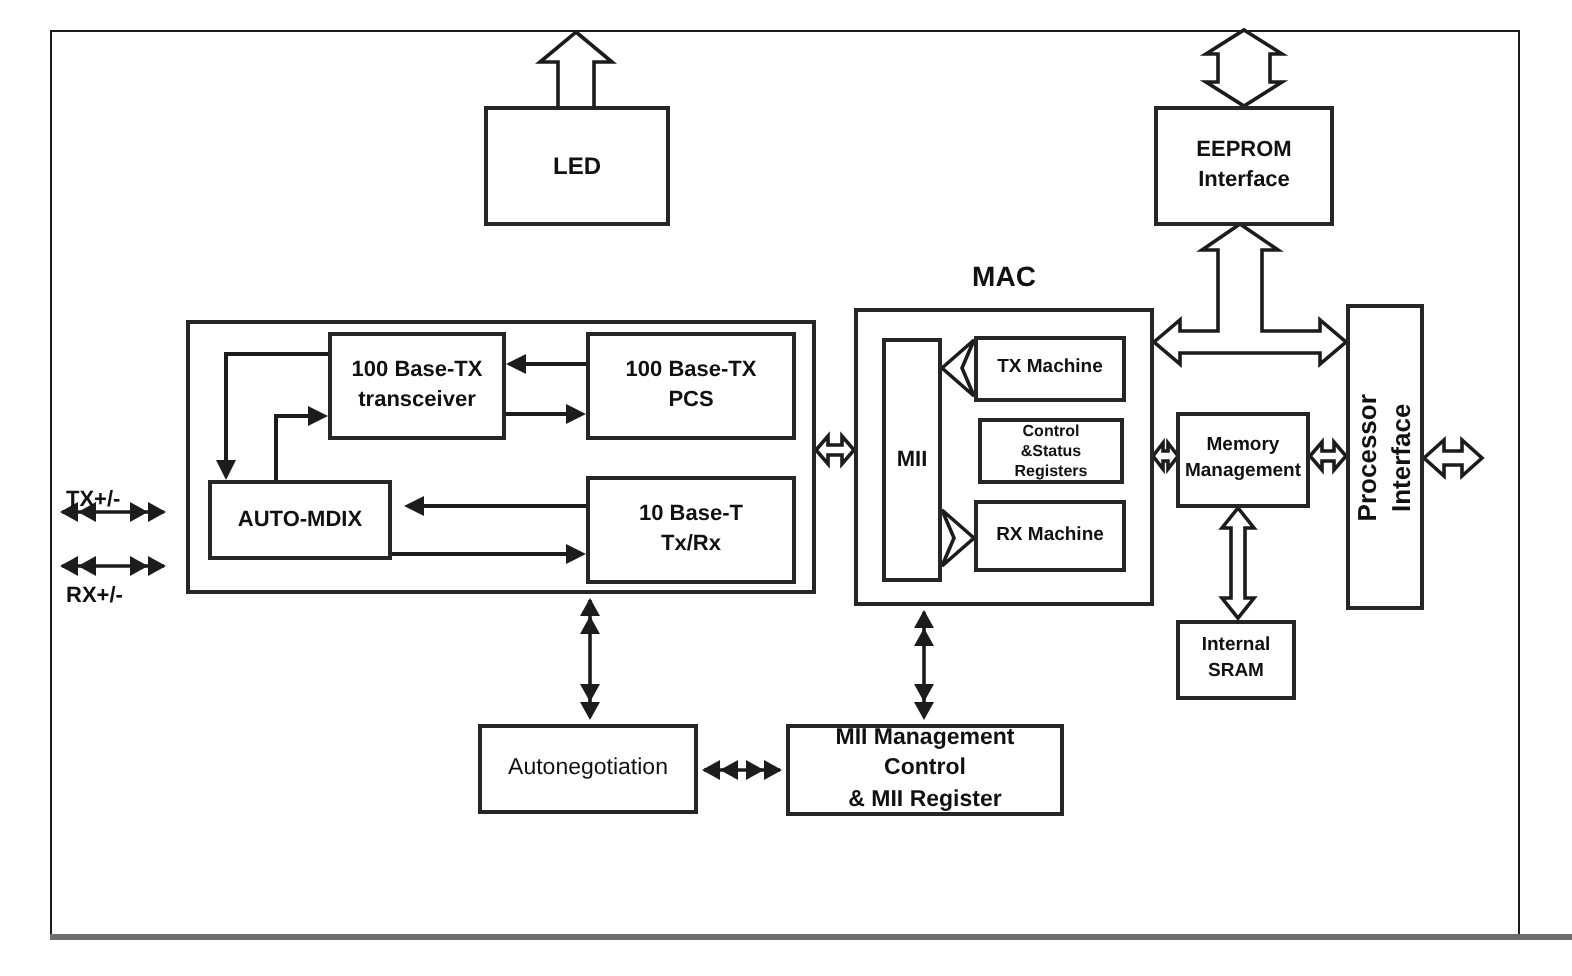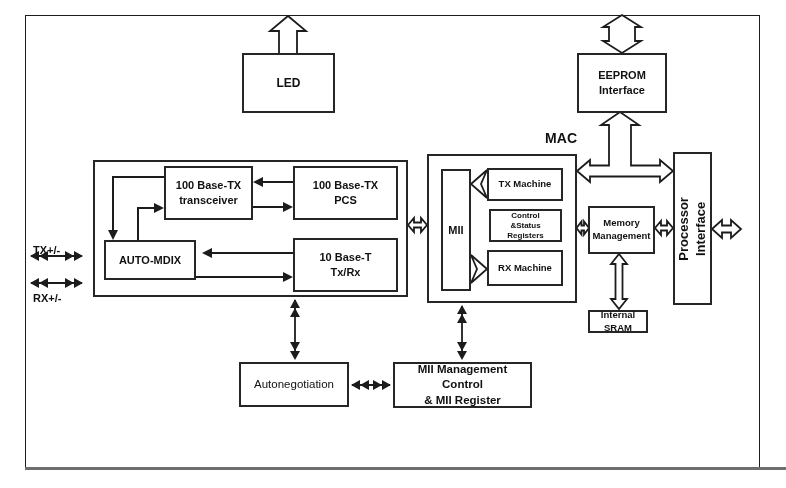--- a/index.html
+++ b/index.html
@@ -36,26 +36,26 @@
   .b-xcvr     { left:164px; top:166px; width:89px;  height:54px; }
   .b-pcs      { left:293px; top:166px; width:105px; height:54px; }
   .b-mdix     { left:104px; top:240px; width:92px;  height:40px; }
   .b-10bt     { left:293px; top:238px; width:105px; height:54px; }
   .b-mac      { left:427px; top:154px; width:150px; height:149px; }
   .b-mii      { left:441px; top:169px; width:30px;  height:122px; }
   .b-txm      { left:487px; top:168px; width:76px;  height:33px; font-size:9.5px; }
   .b-csr      { left:489px; top:209px; width:73px;  height:33px; font-size:8px; line-height:1.25; }
   .b-rxm      { left:487px; top:250px; width:76px;  height:36px; font-size:9.5px; }
   .b-mem      { left:588px; top:206px; width:67px;  height:48px; font-size:9.5px; }
-  .b-sram     { left:588px; top:310px; width:60px;  height:23px; font-size:9.5px; }
+  .b-sram     { left:588px; top:310px; width:60px;  height:40px; font-size:9.5px; }
   .b-proc     { left:673px; top:152px; width:39px;  height:153px; }
   .b-autoneg  { left:239px; top:362px; width:110px; height:45px; font-weight:normal; font-size:11.5px; }
   .b-miimgmt  { left:393px; top:362px; width:139px; height:46px; font-weight:bold; font-size:11.5px; }
   .h-phy  { left:160px; top:141px; width:140px; font-size:13px; }
-  .h-mac  { left:427px; top:130px; width:150px; font-size:14px;text-align:right; }
+  .h-mac  { left:427px; top:130px; width:150px; font-size:14px; }
   .rot {
     transform:rotate(-90deg); width:150px; font-size:13px; font-weight:bold;
     text-align:center; line-height:1.3; white-space:pre-line;
   }
   .lbl-tx { left:33px; top:244px; }
   .lbl-rx { left:33px; top:292px; }
 </style>
 </head>
 <body>
 

